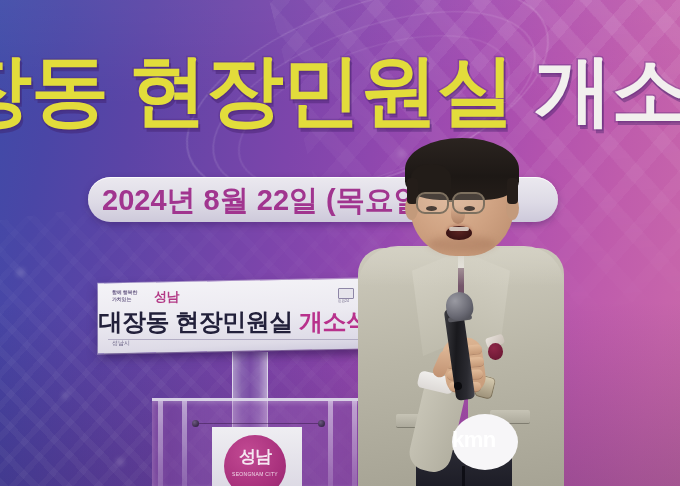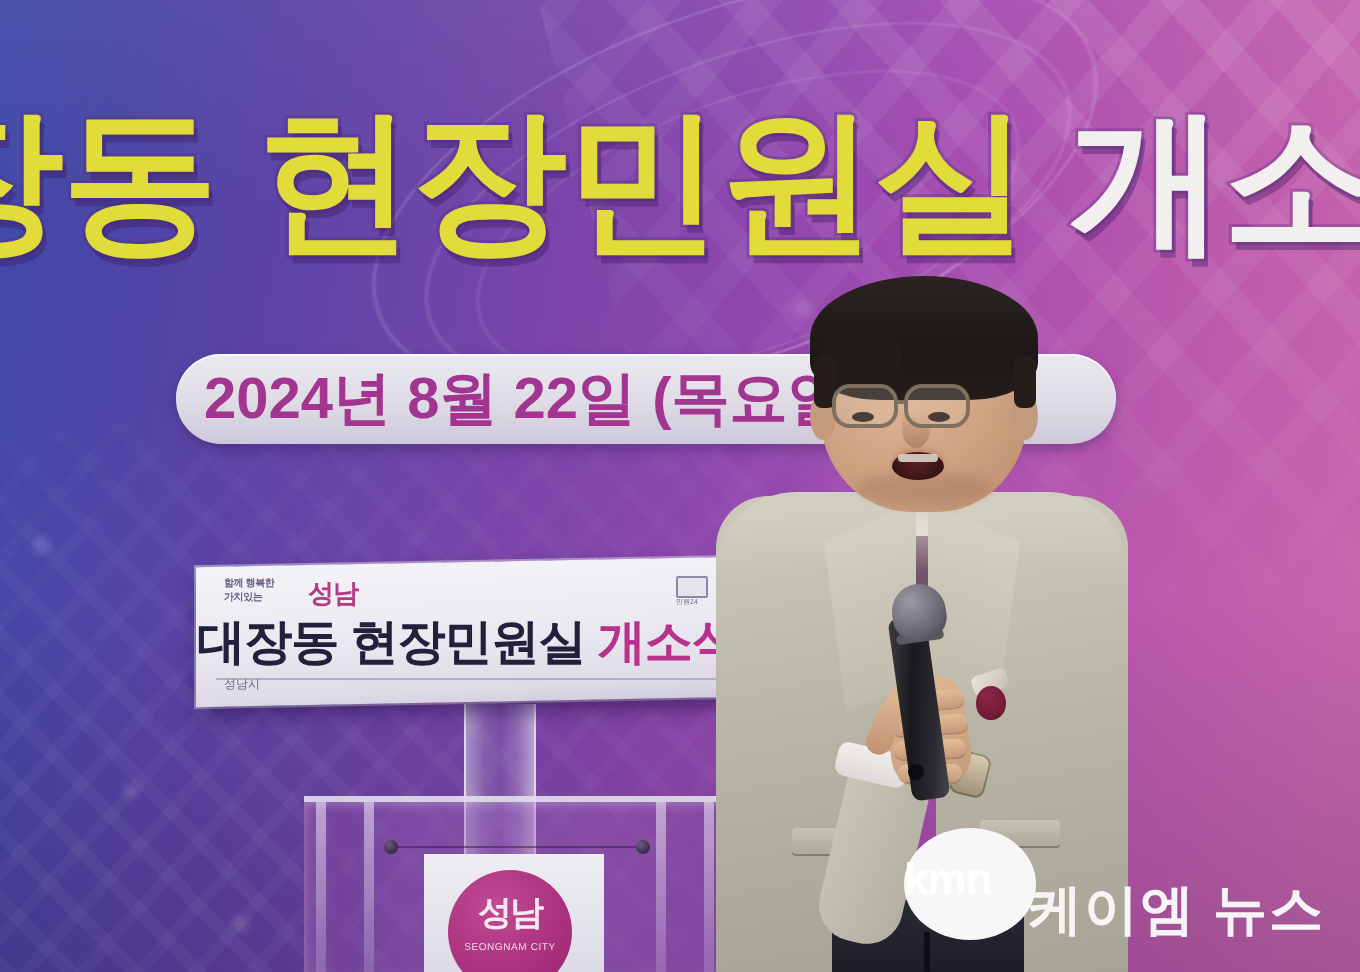--- a/index.html
+++ b/index.html
@@ -486,16 +486,15 @@
     <div class="p-sideburn" style="left:55px;"></div>
     <div class="p-sideburn" style="left:155px;"></div>
     <div class="p-glass-l"></div>
     <div class="p-glass-r"></div>
     <div class="p-glass-bridge"></div>
   </div>
 
   <div class="wm">
     <div class="wm-circle"></div>
     <div class="wm-kmn">kmn</div>
-    <div class="wm-kr">케이엠 뉴스</div>
   </div>
 
 </div>
 
 </body></html>

